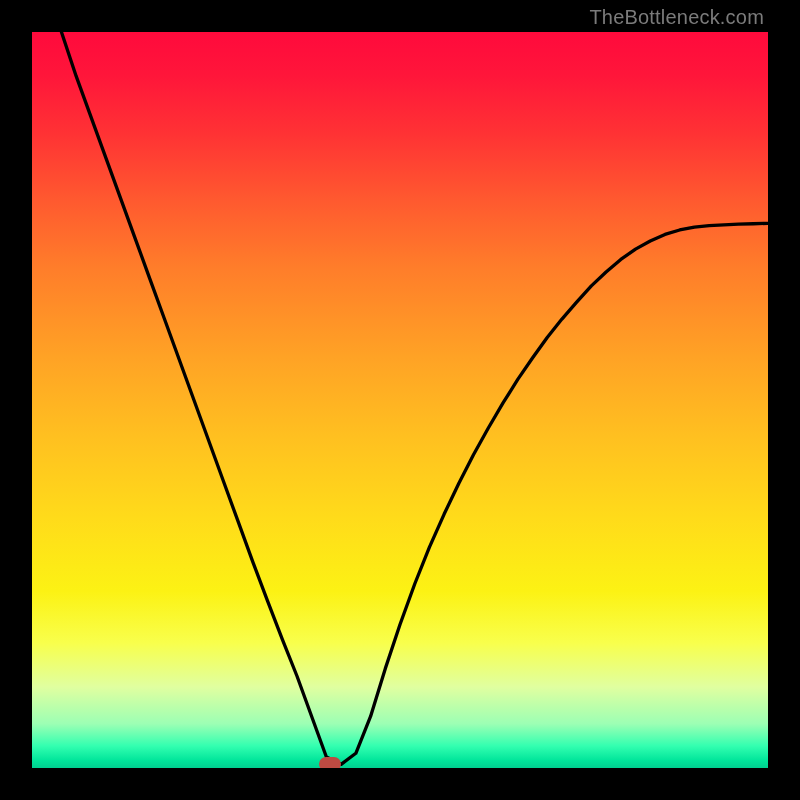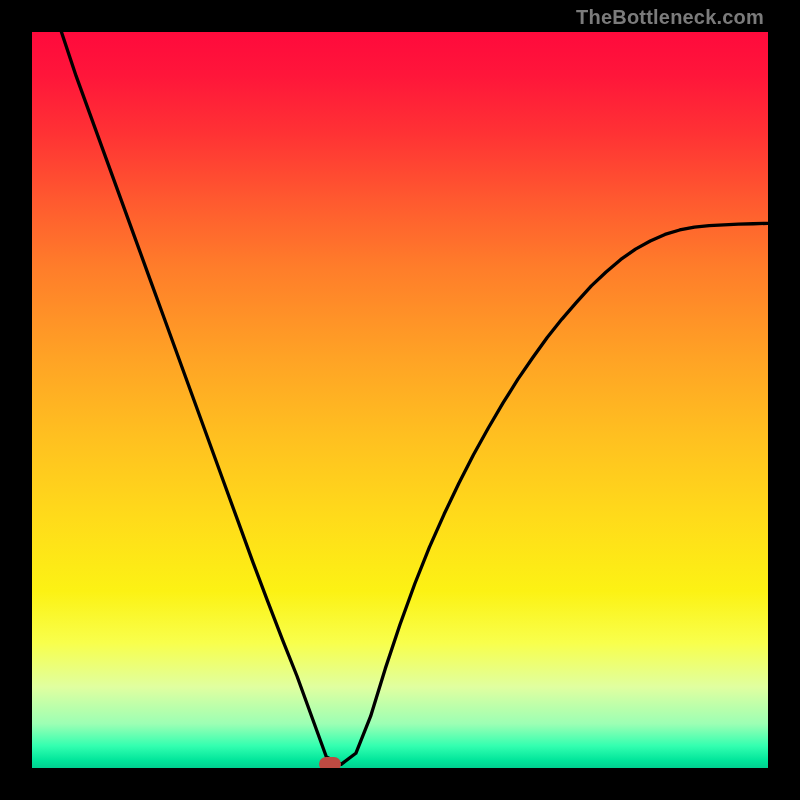--- a/index.html
+++ b/index.html
@@ -46,21 +46,21 @@
       #00e59a 99%,
       #00d090 100%
     );
   }
   .watermark {
     position: absolute;
     top: 6px;
     right: 36px;
     color: #7b7b7b;
     font-size: 20px;
-    font-weight: 700;
+    font-weight: 400;
     letter-spacing: 0.2px;
     user-select: none;
   }
   svg.curve {
     position: absolute;
     inset: 0;
     width: 100%;
     height: 100%;
   }
   .min-marker {

